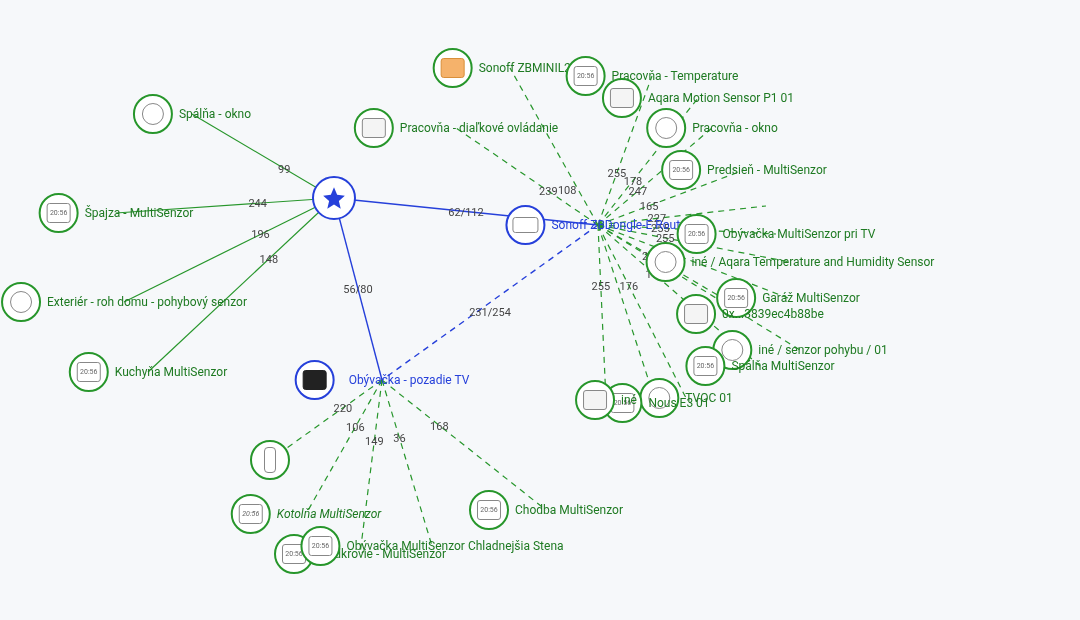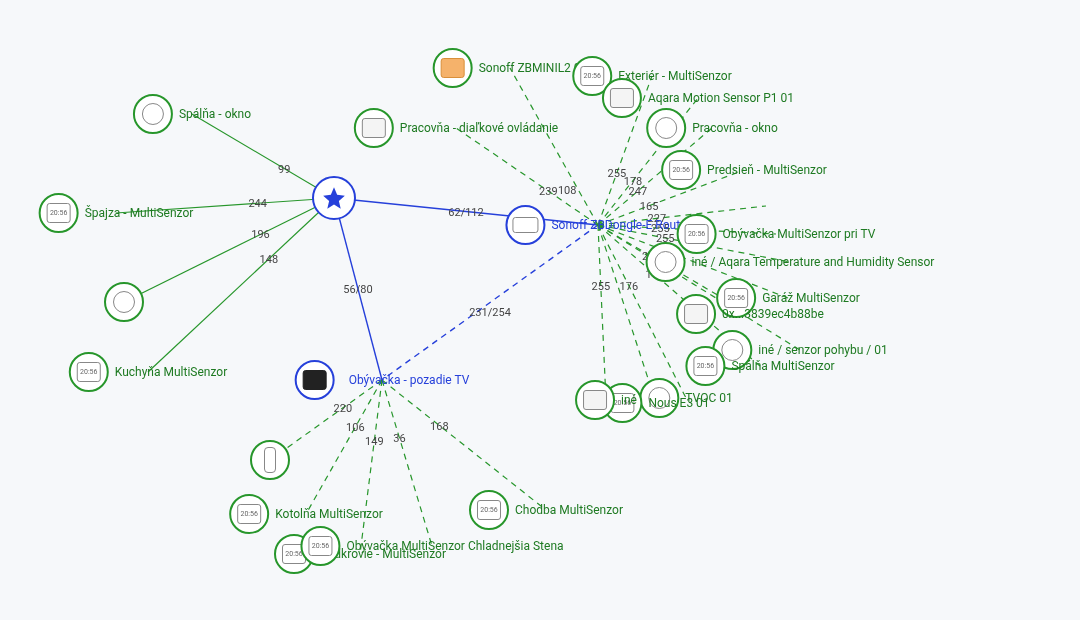--- a/index.html
+++ b/index.html
@@ -190,33 +190,34 @@
     <div class="node enddevice" style="left: 116px; top: 213px;">
       <div class="bubble">
         <div class="glyph lcd"></div>
       </div>
       <span class="label">Špajza - MultiSenzor</span>
     </div>
     <div class="node enddevice" style="left: 124px; top: 302px;">
       <div class="bubble">
         <div class="glyph round"></div>
       </div>
+      <span class="label">Exteriér - roh domu - pohybový senzor</span>
     </div>
     <div class="node enddevice" style="left: 148px; top: 372px;">
       <div class="bubble">
         <div class="glyph lcd"></div>
       </div>
       <span class="label">Kuchyňa MultiSenzor</span>
     </div>
     <div class="node enddevice" style="left: 270px; top: 460px;">
       <div class="bubble">
         <div class="glyph remote"></div>
       </div>
     </div>
-    <div class="node enddevice" style="left: 306px; top: 514px;">
+    <div class="node enddevice" style="left: 306px; top: 514px; font-style: italic;">
       <div class="bubble">
         <div class="glyph lcd"></div>
       </div>
       <span class="label">Kotolňa MultiSenzor</span>
     </div>
     <div class="node enddevice" style="left: 360px; top: 554px;">
       <div class="bubble">
         <div class="glyph lcd"></div>
       </div>
       <span class="label">Podkrovie - MultiSenzor</span>
@@ -242,21 +243,21 @@
     <div class="node enddevice" style="left: 510px; top: 68px;">
       <div class="bubble">
         <div class="glyph orange"></div>
       </div>
       <span class="label">Sonoff ZBMINIL2 01</span>
     </div>
     <div class="node enddevice" style="left: 652px; top: 76px;">
       <div class="bubble">
         <div class="glyph lcd"></div>
       </div>
-      <span class="label">Exteriér - MultiSenzor</span>
+      <span class="label">Pracovňa - Temperature</span>
     </div>
     <div class="node enddevice" style="left: 698px; top: 98px;">
       <div class="bubble">
         <div class="glyph box"></div>
       </div>
       <span class="label">Aqara Motion Sensor P1 01</span>
     </div>
     <div class="node enddevice" style="left: 712px; top: 128px;">
       <div class="bubble">
         <div class="glyph round"></div>

